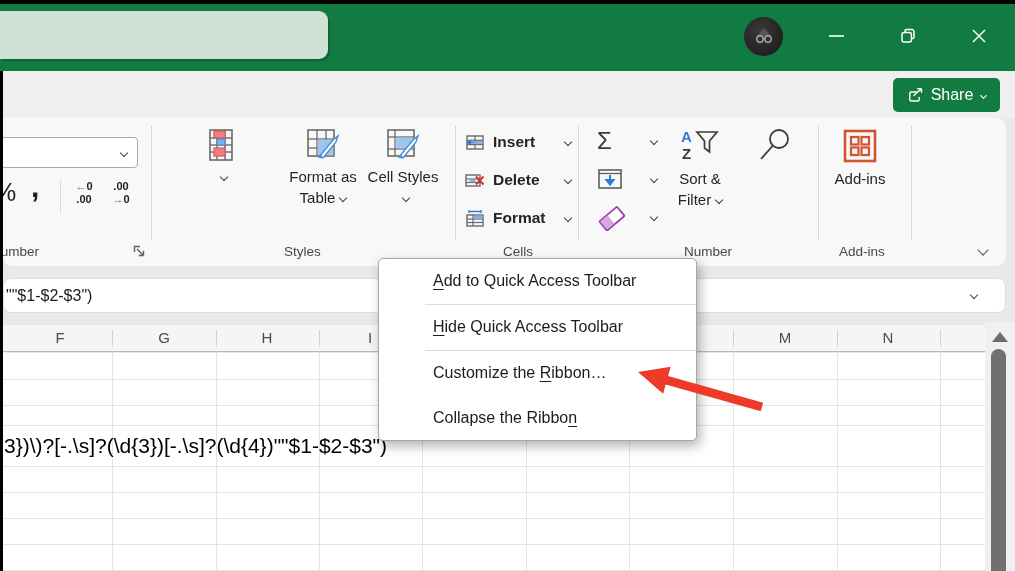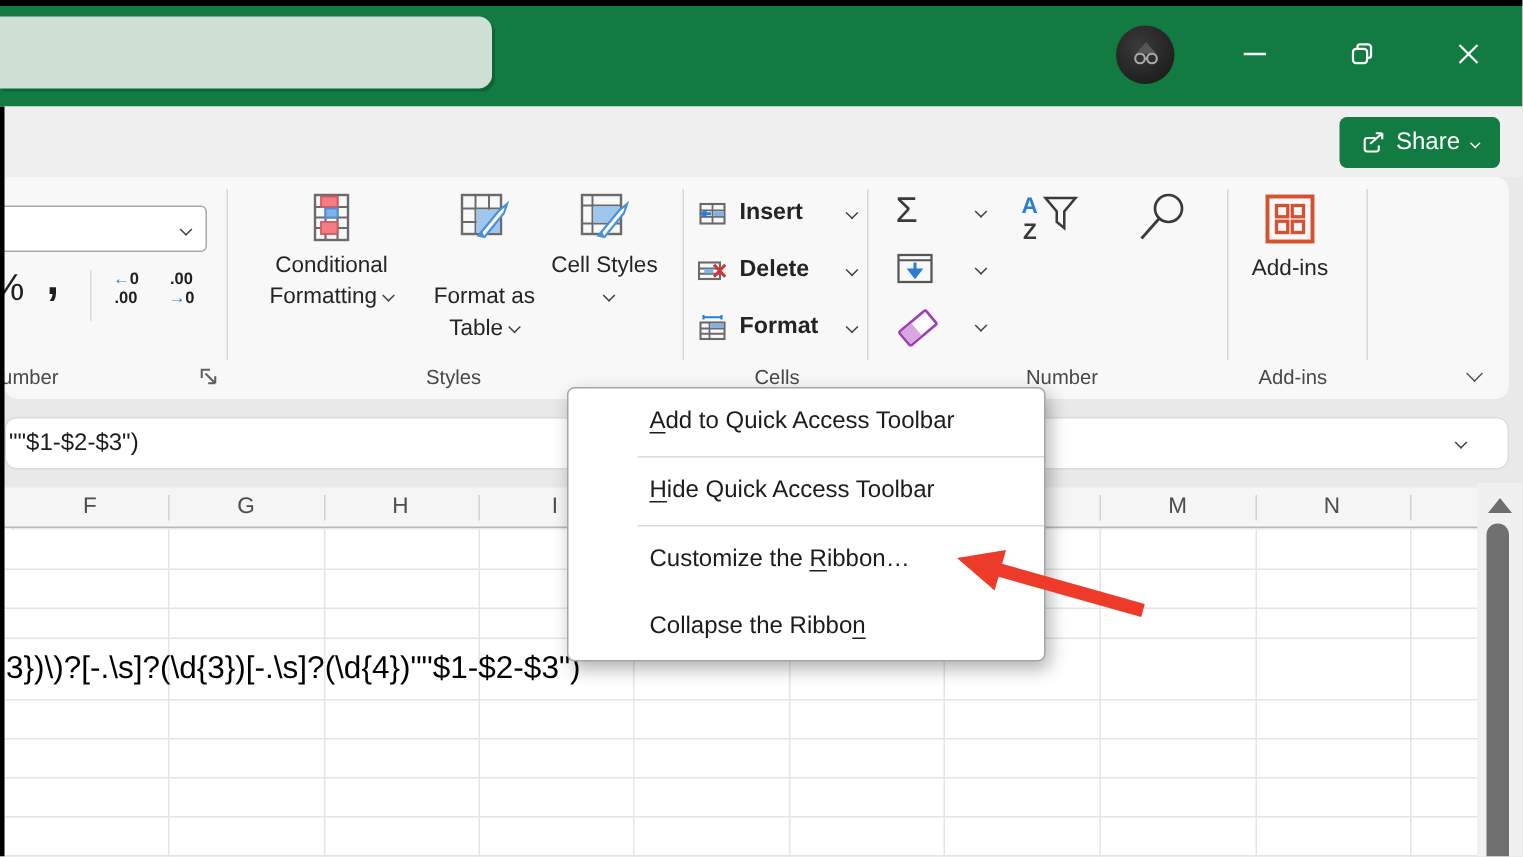--- a/index.html
+++ b/index.html
@@ -163,24 +163,24 @@
         <rect x="6" y="2" width="22" height="30" fill="none" stroke="#6a6a6a" stroke-width="1.6"></rect>
         <line x1="13" y1="2" x2="13" y2="32" stroke="#6a6a6a" stroke-width="1.4"></line>
         <line x1="21" y1="2" x2="21" y2="32" stroke="#6a6a6a" stroke-width="1.4"></line>
         <line x1="6" y1="10" x2="28" y2="10" stroke="#6a6a6a" stroke-width="1.4"></line>
         <line x1="6" y1="17" x2="28" y2="17" stroke="#6a6a6a" stroke-width="1.4"></line>
         <line x1="6" y1="24" x2="28" y2="24" stroke="#6a6a6a" stroke-width="1.4"></line>
         <rect x="10" y="3" width="11" height="7" fill="#f27e83" stroke="#d9565c" stroke-width="1.2"></rect>
         <rect x="13" y="11" width="8" height="6" fill="#7db3e8" stroke="#4a90d9" stroke-width="1.2"></rect>
         <rect x="10" y="20" width="11" height="8" fill="#f27e83" stroke="#d9565c" stroke-width="1.2"></rect>
       </svg>
-      <div class="lbl"><span>Conditional Formatting</span><span class="chev"></span></div>
-    </div>
-
-    <div class="bigbtn" style="left:272px; width:96px;gap:21px;">
+      <div class="lbl"><span class="chev"></span></div>
+    </div>
+
+    <div class="bigbtn" style="left:272px; width:96px;">
       <svg width="36" height="34" viewBox="0 0 36 34">
         <rect x="3" y="2" width="26" height="26" fill="none" stroke="#6a6a6a" stroke-width="1.6"></rect>
         <line x1="12" y1="2" x2="12" y2="28" stroke="#6a6a6a" stroke-width="1.3"></line>
         <line x1="21" y1="2" x2="21" y2="28" stroke="#6a6a6a" stroke-width="1.3"></line>
         <line x1="3" y1="11" x2="29" y2="11" stroke="#6a6a6a" stroke-width="1.3"></line>
         <line x1="3" y1="20" x2="29" y2="20" stroke="#6a6a6a" stroke-width="1.3"></line>
         <rect x="12.7" y="11.7" width="15.6" height="15.6" fill="#9ec6ee"></rect>
         <path d="M14 29 L28 12 L33 8 L31 14 L18 30 Z" fill="#fff" stroke="#4a90d9" stroke-width="1.5"></path>
         <path d="M14 29 L18 30 L16.5 26.5 Z" fill="#4a90d9"></path>
       </svg>
@@ -259,20 +259,21 @@
       </svg>
       <span class="chev"></span>
     </div>
 
     <div class="bigbtn" style="left:664px; width:66px;">
       <svg width="42" height="36" viewBox="0 0 42 36">
         <text x="2" y="14" font-size="15" font-weight="bold" fill="#2b7cd3" font-family="Liberation Sans,sans-serif">A</text>
         <text x="3" y="31" font-size="15" font-weight="bold" fill="#3a3a3a" font-family="Liberation Sans,sans-serif">Z</text>
         <path d="M18 4 H38 L30.5 13 V24 L25.5 20 V13 Z" fill="none" stroke="#3a3a3a" stroke-width="1.7"></path>
       </svg>
+      <div class="lbl"><span>Sort &amp; Filter</span><span class="chev"></span></div>
     </div>
 
     <div class="bigbtn" style="left:736px; width:70px;">
       <svg width="40" height="36" viewBox="0 0 40 36">
         <circle cx="25" cy="11" r="9" fill="none" stroke="#3a3a3a" stroke-width="1.8"></circle>
         <line x1="18.5" y1="18" x2="7" y2="31" stroke="#3a3a3a" stroke-width="1.8"></line>
       </svg>
     </div>
     <span class="grp-label" style="left:681px">Number</span>
 

